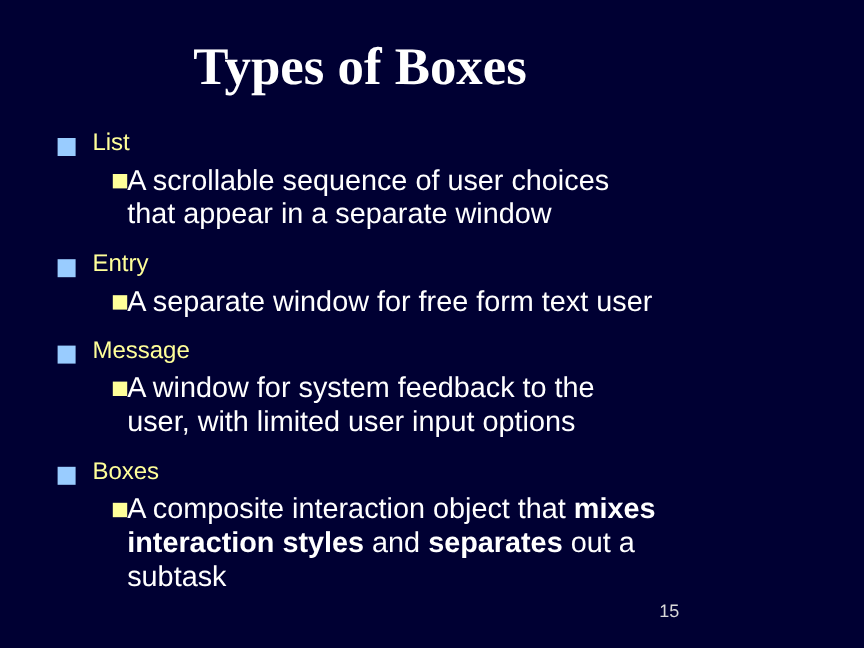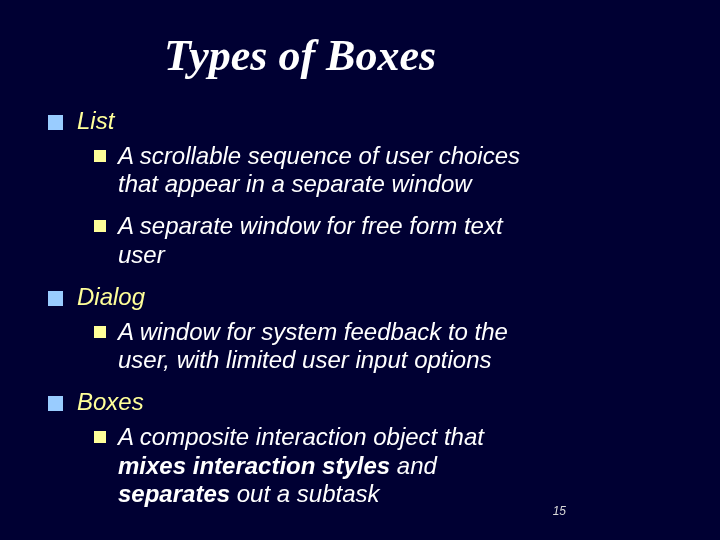--- a/index.html
+++ b/index.html
@@ -11,21 +11,20 @@
     background: #000033;
     font-family: Arial, Helvetica, sans-serif;
     color: #ffffff;
   }
   .slide {
     position: relative;
     width: 584px;
     height: 540px;
     box-sizing: border-box;
     padding: 18px 24px 0 40px;
-    font-style: italic;
   }
   .title {
     font-family: "Times New Roman", Times, serif;
     font-size: 44px;
     font-weight: bold;
     text-align: center;
     color: #ffffff;
     margin: 12px 0 26px 0;
   }
   ul.level1 {
@@ -42,51 +41,50 @@
     gap: 14px;
   }
   .bullet1 {
     width: 15px;
     height: 15px;
     background: #99ccff;
     flex: 0 0 auto;
     margin-top: 8px;
   }
   .l1-text {
-    font-size: 24px;
+    font-size: 20px;
     color: #ffff99;
     line-height: 1.2;
   }
   ul.level2 {
     list-style: none;
     margin: 6px 0 14px 0;
     padding: 0 10px 0 46px;
   }
   ul.level2 > li {
     display: flex;
     align-items: flex-start;
-    gap: 12px;
   }
   .bullet2 {
     width: 12px;
     height: 12px;
     background: #ffff99;
     flex: 0 0 auto;
     margin-top: 8px;
   }
   .l2-text {
     font-size: 24px;
     color: #ffffff;
     line-height: 1.18;
   }
   .slide-num {
     position: absolute;
     right: 18px;
     bottom: 22px;
-    font-size: 12px;
+    font-size: 15px;
     color: #d9d9d9;
   }
 </style>
 </head>
 <body>
 
 <div class="slide">
   <div class="title">Types of Boxes</div>
 
   <ul class="level1">
@@ -98,32 +96,36 @@
       </div>
       <ul class="level2">
         <li>
           <div class="bullet2"></div>
           <div class="l2-text">A scrollable sequence of user choices that appear in a separate window</div>
         </li>
       </ul>
     </li>
 
     <li>
+      <div class="l1-line">
+        <div class="bullet1"></div>
+        <div class="l1-text">Entry</div>
+      </div>
       <ul class="level2">
         <li>
           <div class="bullet2"></div>
           <div class="l2-text">A separate window for free form text user</div>
         </li>
       </ul>
     </li>
 
     <li>
       <div class="l1-line">
         <div class="bullet1"></div>
-        <div class="l1-text">Dialog</div>
+        <div class="l1-text">Message</div>
       </div>
       <ul class="level2">
         <li>
           <div class="bullet2"></div>
           <div class="l2-text">A window for system feedback to the user, with limited user input options</div>
         </li>
       </ul>
     </li>
 
     <li>

